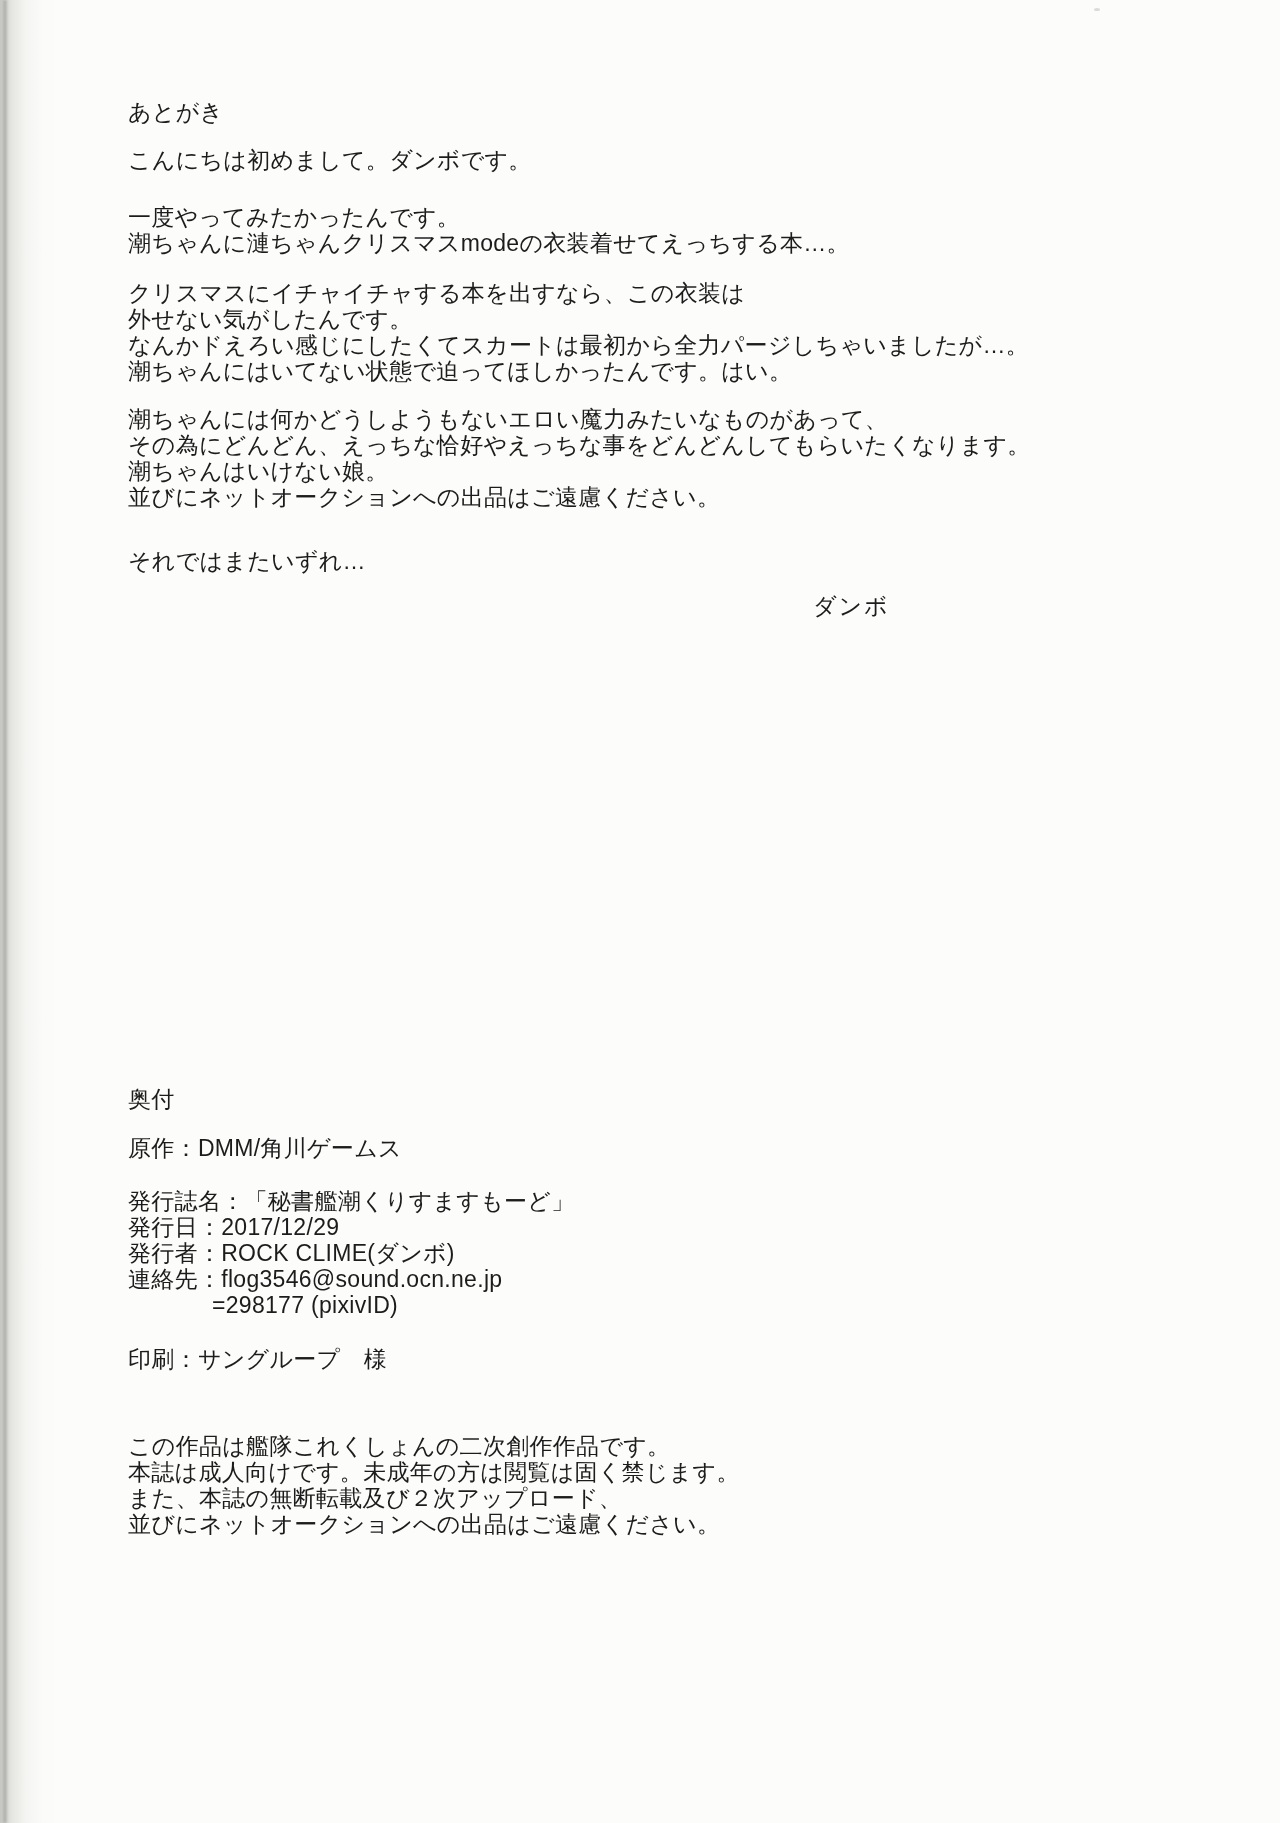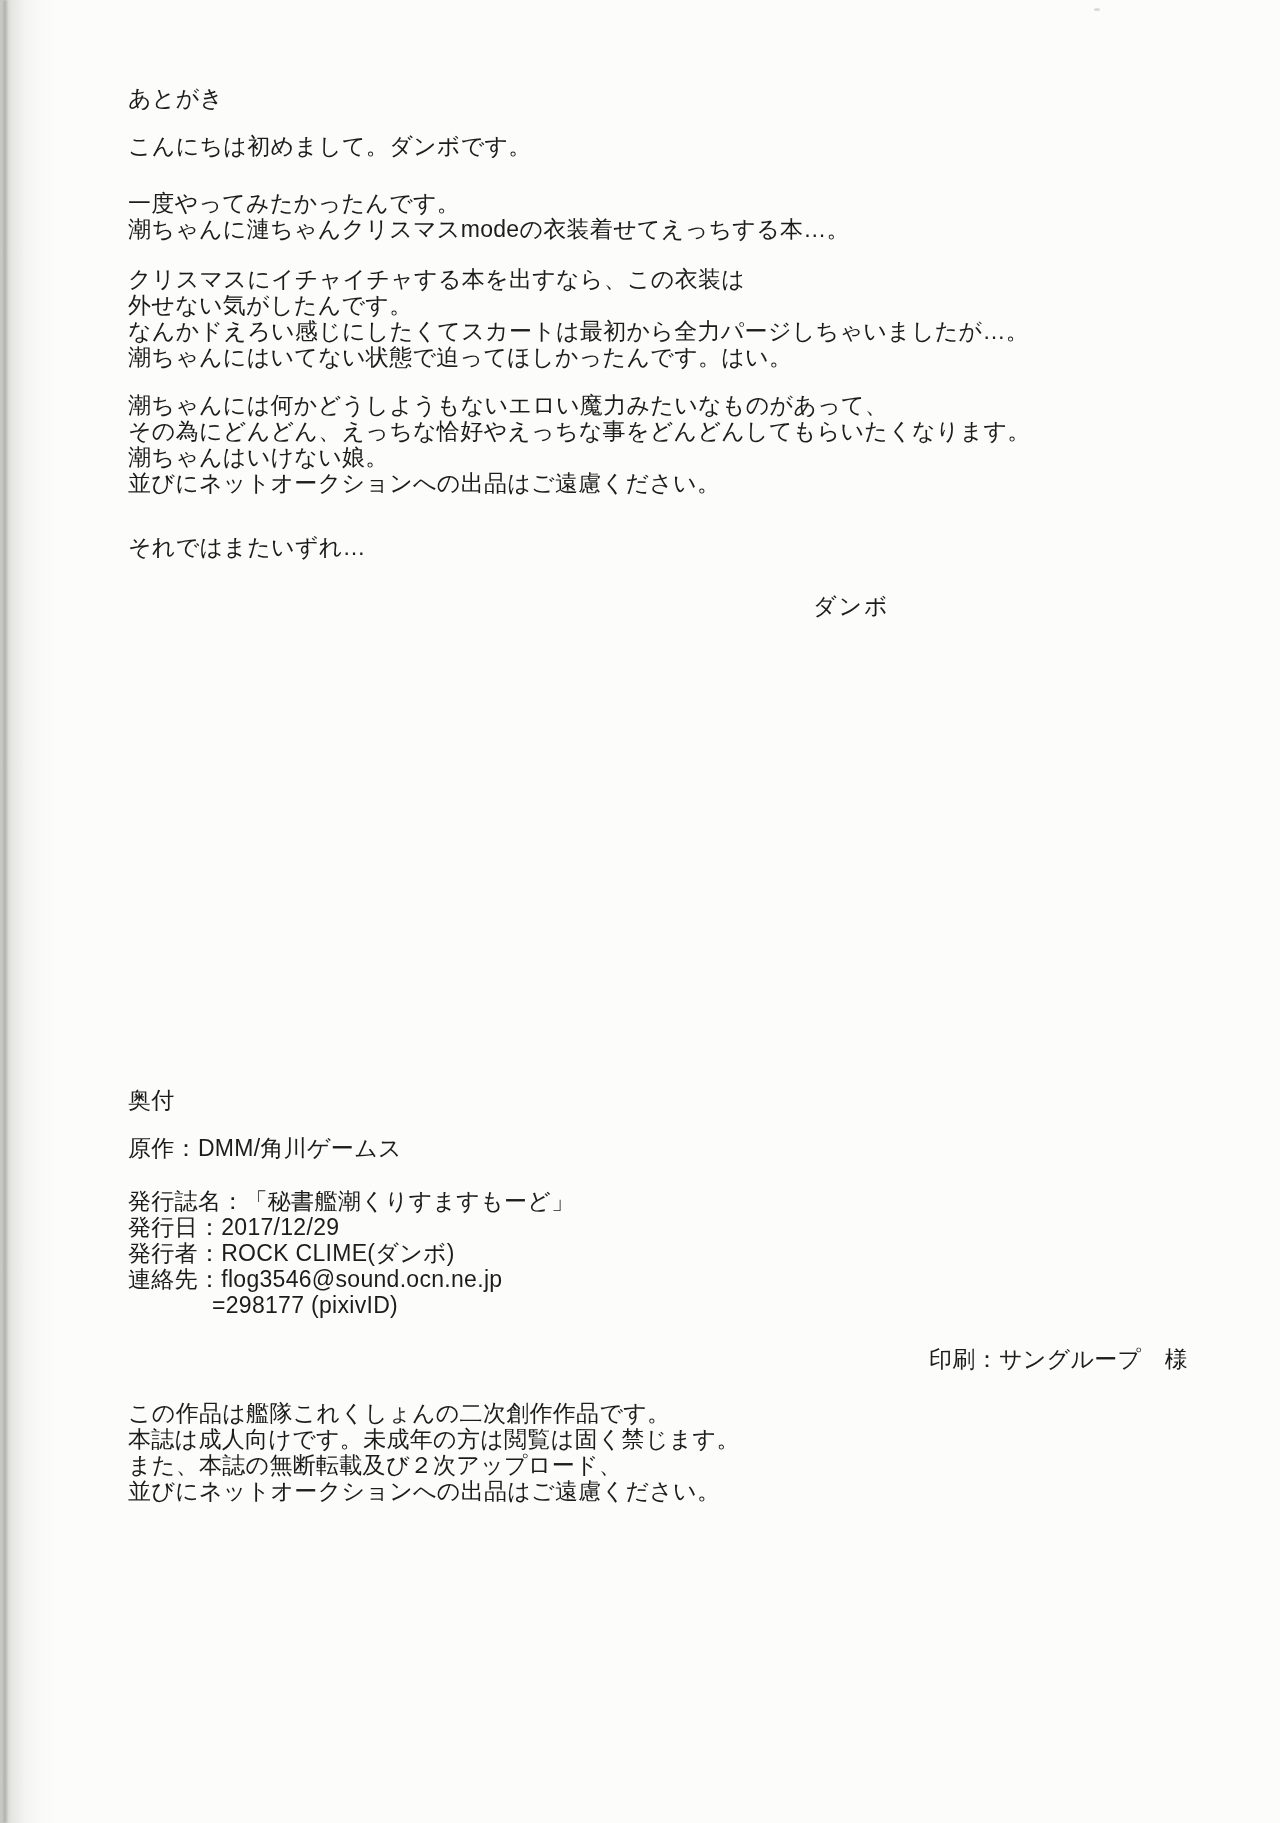--- a/index.html
+++ b/index.html
@@ -44,21 +44,21 @@
     right: 180px; top: 8px;
     width: 6px; height: 3px;
     background: rgba(120,120,115,0.25);
     border-radius: 50%;
     pointer-events: none;
   }
 
   .afterword {
     position: absolute;
     left: 128px;
-    top: 85px;
+    top: 99px;
     width: 1060px;
     font-size: 23px;
     line-height: 26px;
     letter-spacing: 0.3px;
   }
   .afterword .title { margin-bottom: 22px; }
   .para-greeting  { margin-bottom: 31px; }
   .para-idea      { margin-bottom: 24px; }
   .para-costume   { margin-bottom: 22px; }
   .para-charm     { margin-bottom: 38px; }
@@ -75,25 +75,25 @@
 
   .colophon {
     position: absolute;
     left: 128px;
     top: 1087px;
     width: 1060px;
     font-size: 23px;
     line-height: 26px;
     letter-spacing: 0.3px;
   }
-  .colophon .title    { margin-bottom: 22px; }
+  .colophon .title    { margin-bottom: 22px; font-family: Liberation Serif, serif; }
   .colophon .origin   { margin-bottom: 27px; }
   .colophon .pubblock { margin-bottom: 28px; }
   .colophon .indent   { padding-left: 84px; }
-  .colophon .printer  { margin-bottom: 28px; text-align: right; }
+  .colophon .printer  { margin-bottom: 61px; }
 </style>
 </head>
 <body>
 
 <div class="page">
 
   <div class="scan-edge"></div>
   <div class="scan-edge-line"></div>
   <div class="scan-top-speck"></div>
 

